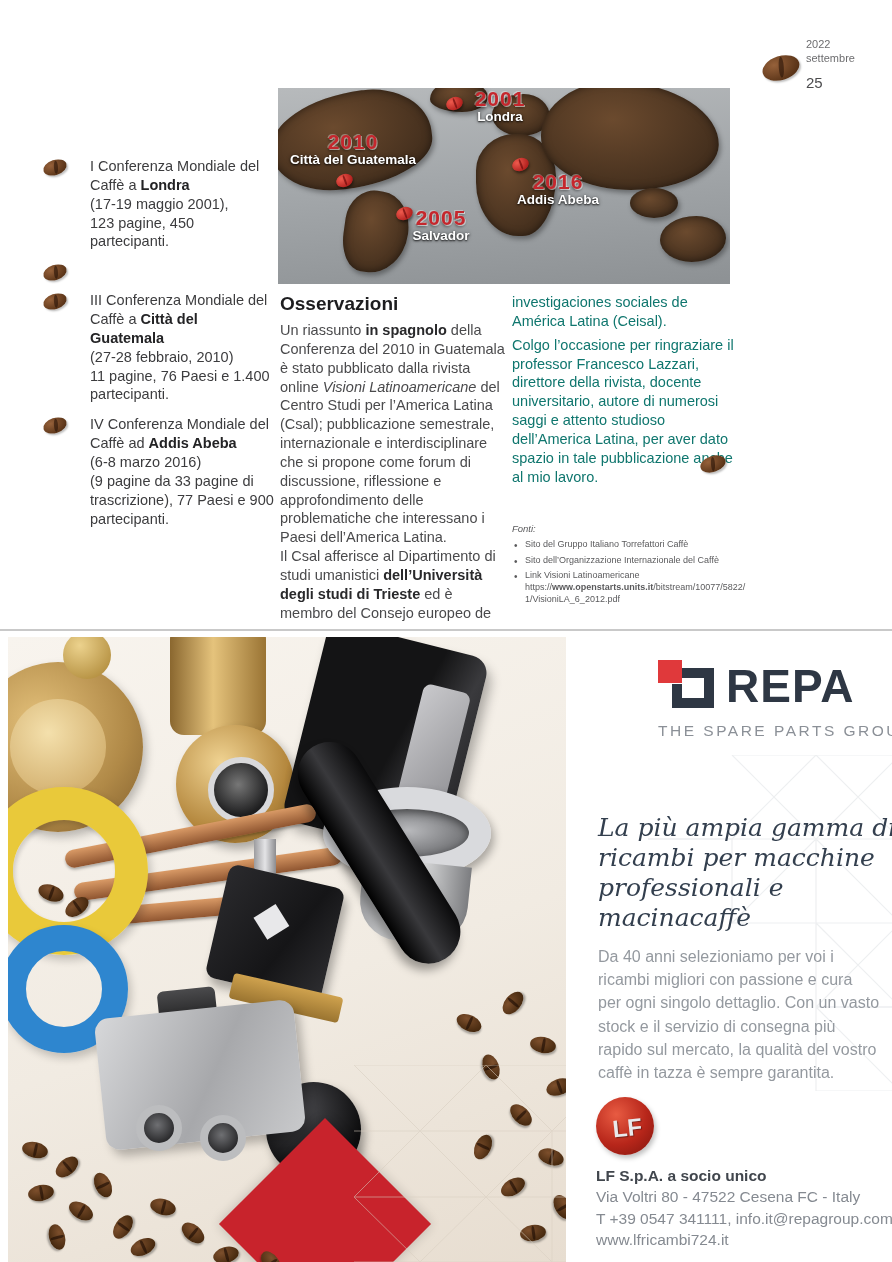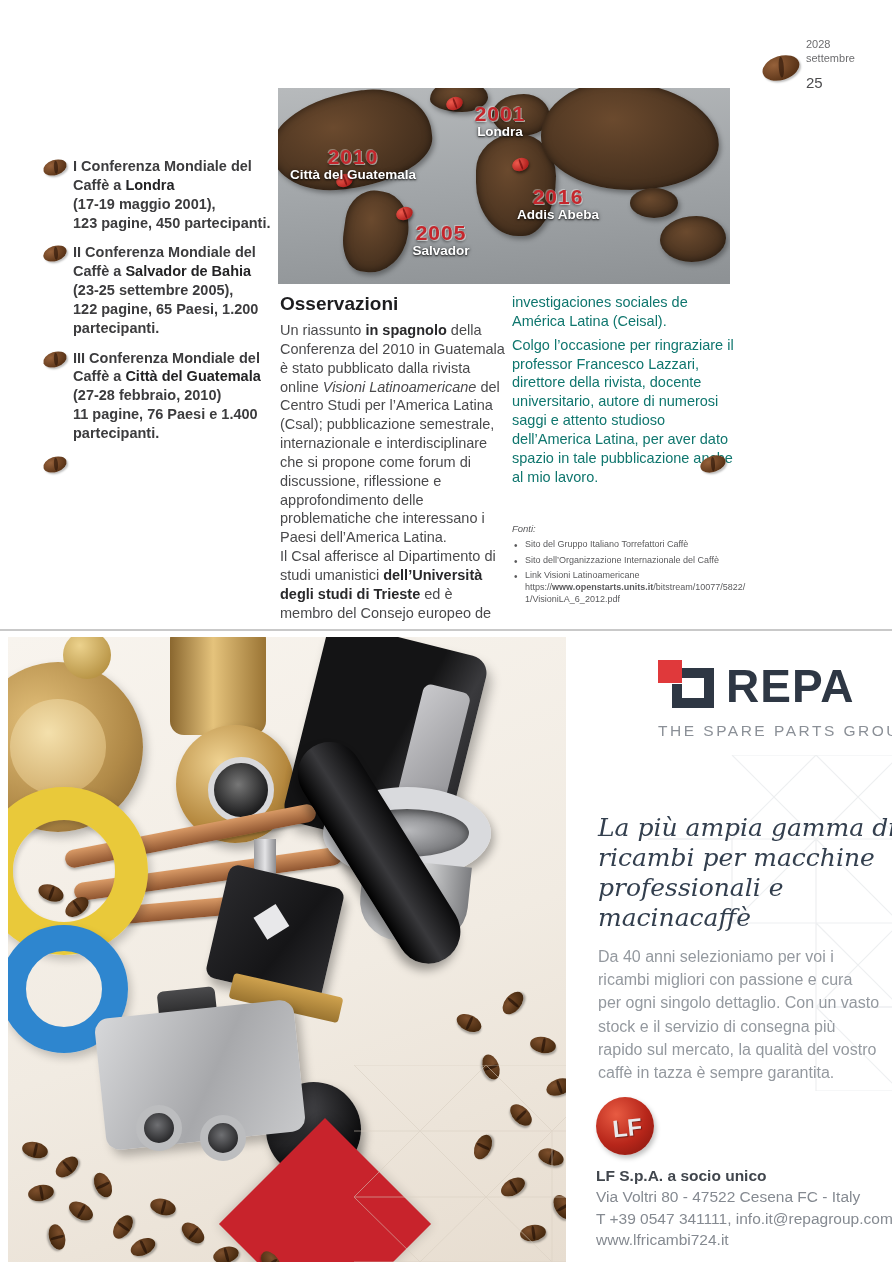--- a/index.html
+++ b/index.html
@@ -33,33 +33,33 @@
   .b-na  { left:-8px; top:4px;  width:162px; height:96px; border-radius:62% 40% 58% 42%/55% 52% 45% 48%; transform:rotate(-7deg); }
   .b-grl { left:152px; top:-8px; width:58px; height:32px; border-radius:50% 50% 45% 55%/60% 55% 45% 40%; }
   .b-sa  { left:66px; top:103px; width:64px; height:82px; border-radius:48% 52% 62% 38%/42% 52% 58% 48%; transform:rotate(8deg); }
   .b-eu  { left:214px; top:6px; width:58px; height:42px; border-radius:55% 45% 50% 50%/50% 55% 45% 50%; }
   .b-af  { left:198px; top:46px; width:80px; height:102px; border-radius:52% 48% 44% 56%/38% 44% 62% 56%; }
   .b-as  { left:263px; top:-6px; width:178px; height:108px; border-radius:42% 58% 52% 48%/52% 56% 44% 48%; transform:rotate(2deg); }
   .b-sea { left:352px; top:100px; width:48px; height:30px; border-radius:50%; }
   .b-au  { left:382px; top:128px; width:66px; height:46px; border-radius:55% 45% 52% 48%/52% 48% 52% 48%; }
   .marker { position:absolute; text-align:center; }
   .marker .yr { font-size:21px; font-weight:800; letter-spacing:1px; color:#c5272d;
-    text-shadow:1px 1px 0 rgba(255,255,255,.55), -1px -1px 0 rgba(255,255,255,.35), 0 2px 3px rgba(0,0,0,.45);margin-top:15px; }
+    text-shadow:1px 1px 0 rgba(255,255,255,.55), -1px -1px 0 rgba(255,255,255,.35), 0 2px 3px rgba(0,0,0,.45); }
   .marker .city { margin-top:-2px; font-size:13.5px; font-weight:700; color:#fff;
     text-shadow:0 1px 2px rgba(0,0,0,.85), 0 0 4px rgba(0,0,0,.4); }
   .pin { position:absolute; width:17px; height:13px; border-radius:50%;
     background:radial-gradient(ellipse at 35% 30%, #ef5a4d, #b01f1d 75%);
     box-shadow:0 2px 3px rgba(0,0,0,.5); transform:rotate(-20deg); }
   .pin::after{ content:""; position:absolute; left:45%; top:8%; width:14%; height:84%;
     border-radius:50%; background:rgba(110,10,10,.7); }
   
   .leftcol { position:absolute; left:43px; top:145px; width:232px; }
   .leftcol h2 { font-size:17.5px; line-height:1.12; font-weight:700; color:#1d1d1f; white-space:pre-line; letter-spacing:.1px; }
   .conf-list { list-style:none; margin-top:12px; }
-  .conf-list li { display:flex; gap:6px; margin-bottom:11px;font-weight:bold; }
+  .conf-list li { display:flex; gap:23px; margin-bottom:11px; }
   .conf-list .bean { flex:0 0 24px; margin-top:3px; }
   .conf-text { font-size:14.5px; line-height:1.3; color:#3c3c3e; white-space:pre-line; }
   .conf-text b { color:#232325; }
   
   .obs-h { position:absolute; left:280px; top:293px; font-size:19px; font-weight:700; color:#1d1d1f; }
   .obs-c1 { position:absolute; left:280px; top:321px; width:228px; font-size:14.5px; line-height:1.3;
     color:#4a4a4c; white-space:pre-line; }
   .seg-b { font-weight:700; color:#29292b; }
   .seg-i { font-style:italic; }
   .obs-c2 { position:absolute; left:512px; top:293px; width:224px; font-size:14.5px; line-height:1.3; color:#0f766e; }
@@ -159,21 +159,21 @@
   .lf-contact .co { font-weight:700; color:#41464d; }
 </style>
 </head>
 <body>
 
 <div class="page">
 
 
   <div class="bean corner-bean"></div>
   <div class="corner">
-    <div class="issue">2028
+    <div class="issue">2022
 settembre</div>
     <div class="pageno">25</div>
   </div>
 
   <div class="map">
     <div class="blob b-na"></div>
     <div class="blob b-grl"></div>
     <div class="blob b-sa"></div>
     <div class="blob b-eu"></div>
     <div class="blob b-af"></div>
@@ -209,32 +209,32 @@
   <div class="leftcol">
     <ul class="conf-list">
       <li>
         <span class="bean"></span>
         <div class="conf-text"><span>I Conferenza Mondiale del Caffè a </span><b>Londra</b><span>
 (17-19 maggio 2001),
 123 pagine, 450 partecipanti.</span></div>
       </li>
       <li>
         <span class="bean"></span>
-        <div class="conf-text"><span>II Conferenza Mondiale del Caffè a </span><b>Salvador de Bahia</b><span>
-(23-25 settembre 2005),
-122 pagine, 65 Paesi, 1.200 partecipanti.</span></div>
       </li>
       <li>
         <span class="bean"></span>
         <div class="conf-text"><span>III Conferenza Mondiale del Caffè a </span><b>Città del Guatemala</b><span>
 (27-28 febbraio, 2010)
 11 pagine, 76 Paesi e 1.400 partecipanti.</span></div>
       </li>
       <li>
         <span class="bean"></span>
+        <div class="conf-text"><span>IV Conferenza Mondiale del Caffè ad </span><b>Addis Abeba</b><span>
+(6-8 marzo 2016)
+(9 pagine da 33 pagine di trascrizione), 77 Paesi e 900 partecipanti.</span></div>
       </li>
     </ul>
   </div>
 
   <h3 class="obs-h">Osservazioni</h3>
   <div class="obs-c1"><span>Un riassunto </span><span class="seg-b">in spagnolo</span><span> della Conferenza del 2010 in Guatemala è stato pubblicato dalla rivista online </span><span class="seg-i">Visioni Latinoamericane</span><span> del Centro Studi per l’America Latina (Csal); pubblicazione semestrale, internazionale e interdisciplinare che si propone come forum di discussione, riflessione e approfondimento delle problematiche che interessano i Paesi dell’America Latina.
 Il Csal afferisce al Dipartimento di studi umanistici </span><span class="seg-b">dell’Università degli studi di Trieste</span><span> ed è membro del Consejo europeo de</span></div>
   <div class="obs-c2">
     <p>investigaciones sociales de América Latina (Ceisal).</p>
     <p>Colgo l’occasione per ringraziare il professor Francesco Lazzari, direttore della rivista, docente universitario, autore di numerosi saggi e attento studioso dell’America Latina, per aver dato spazio in tale pubblicazione anche al mio lavoro.</p>

